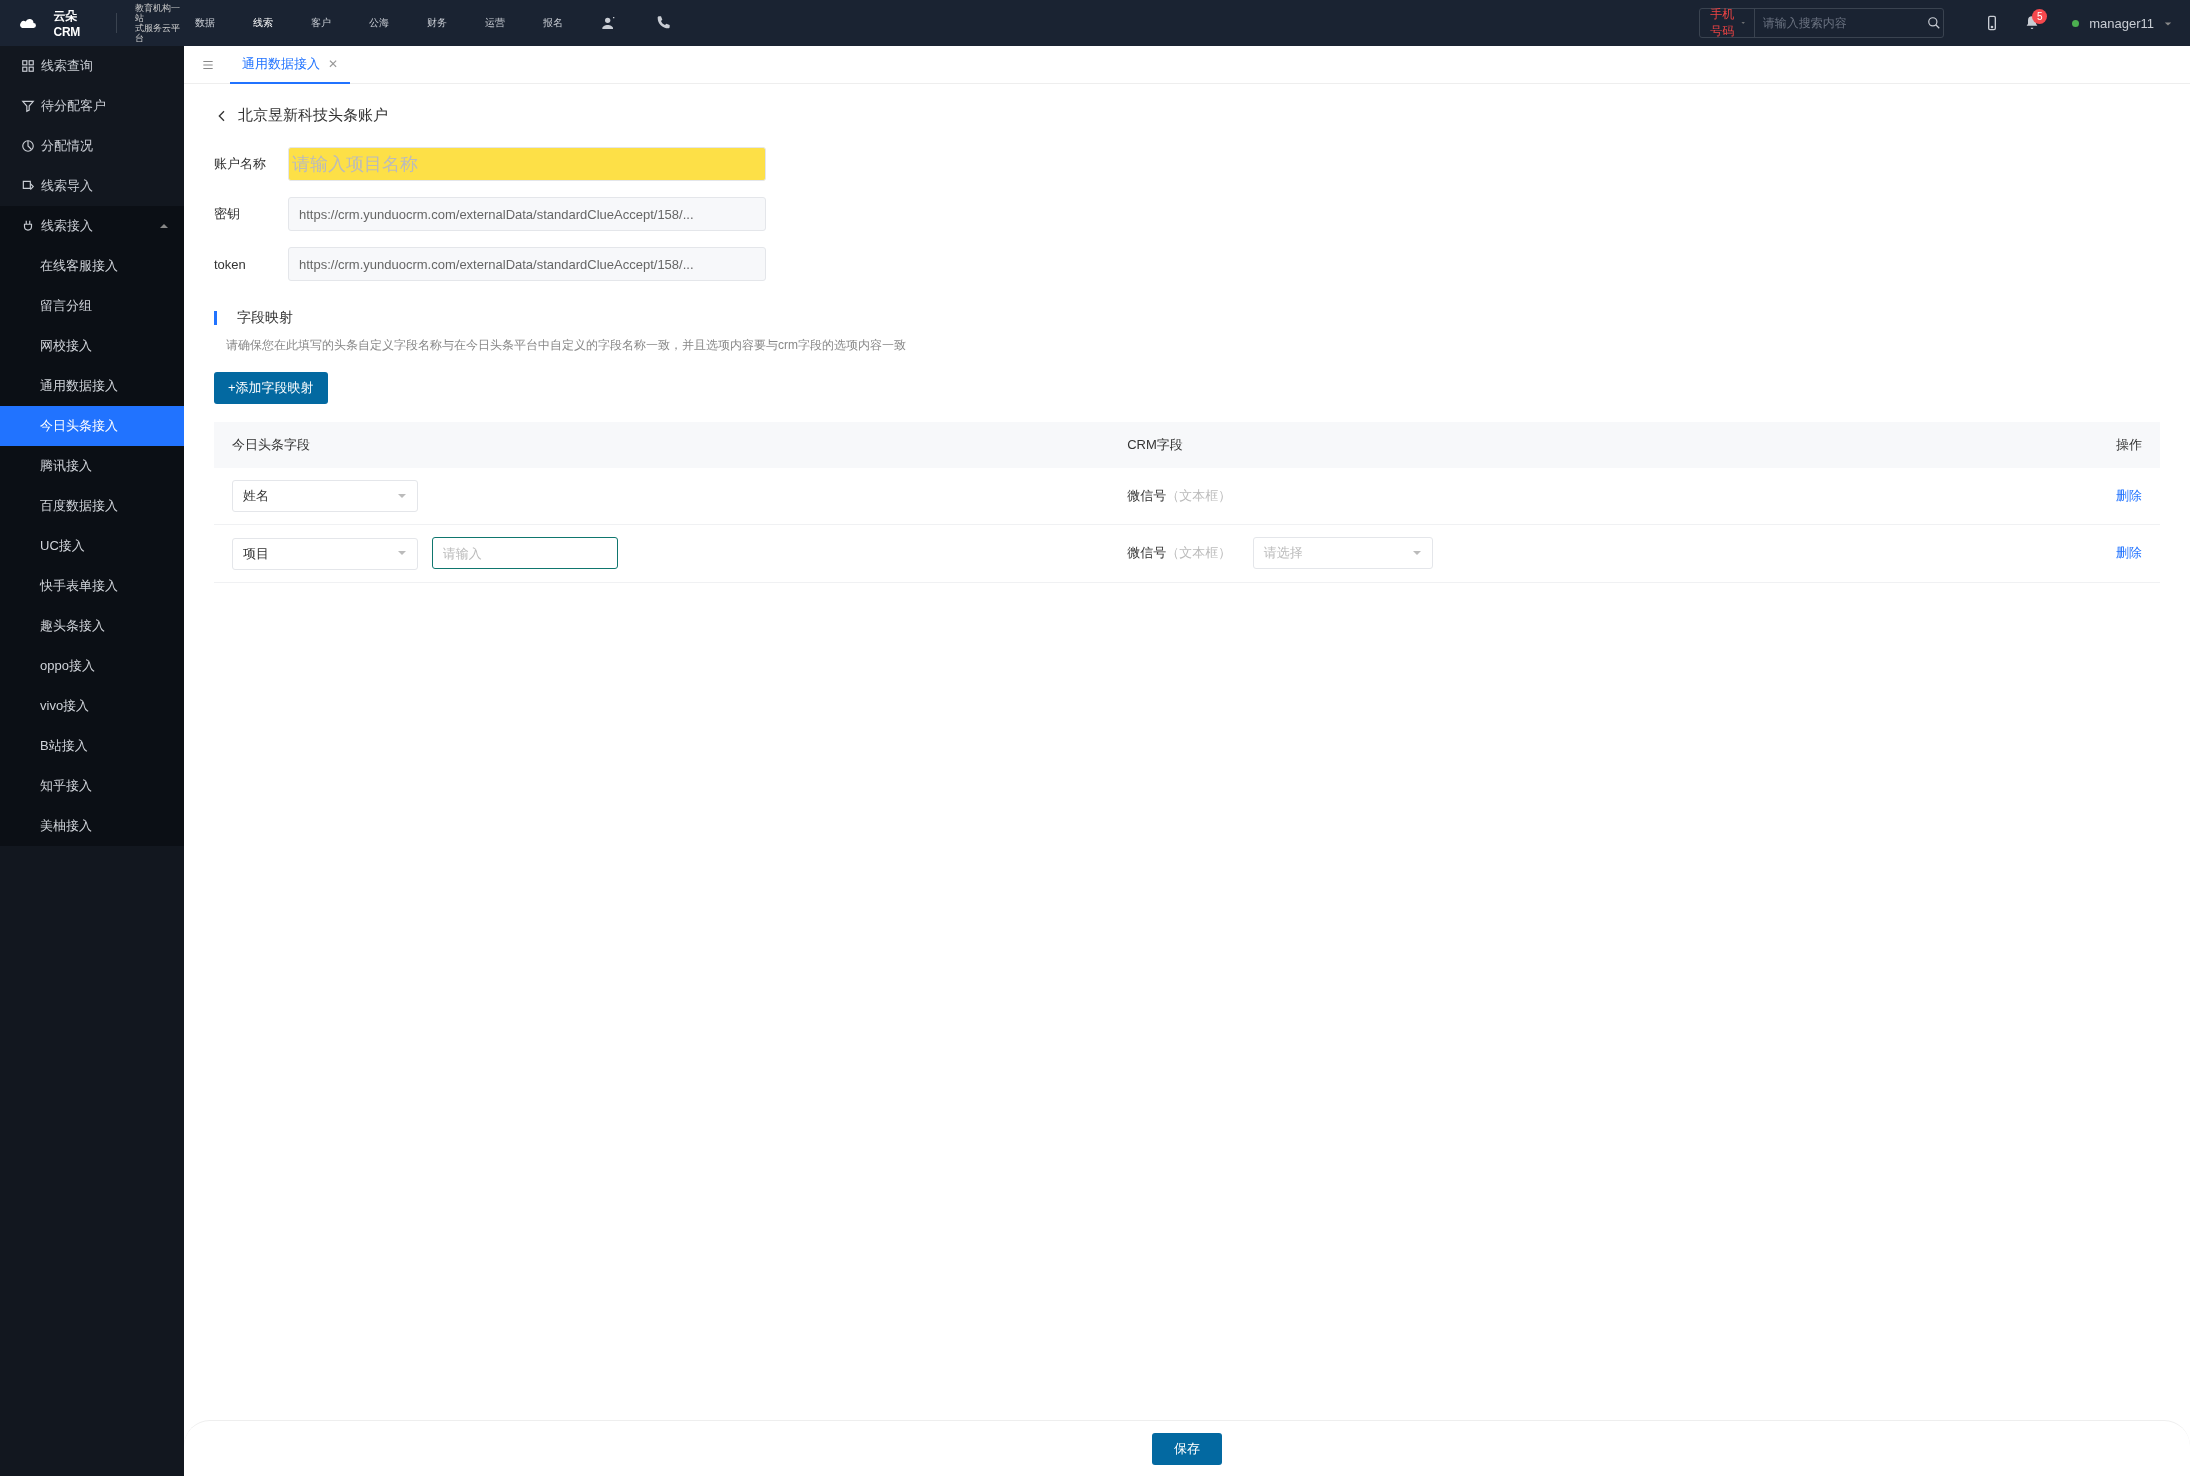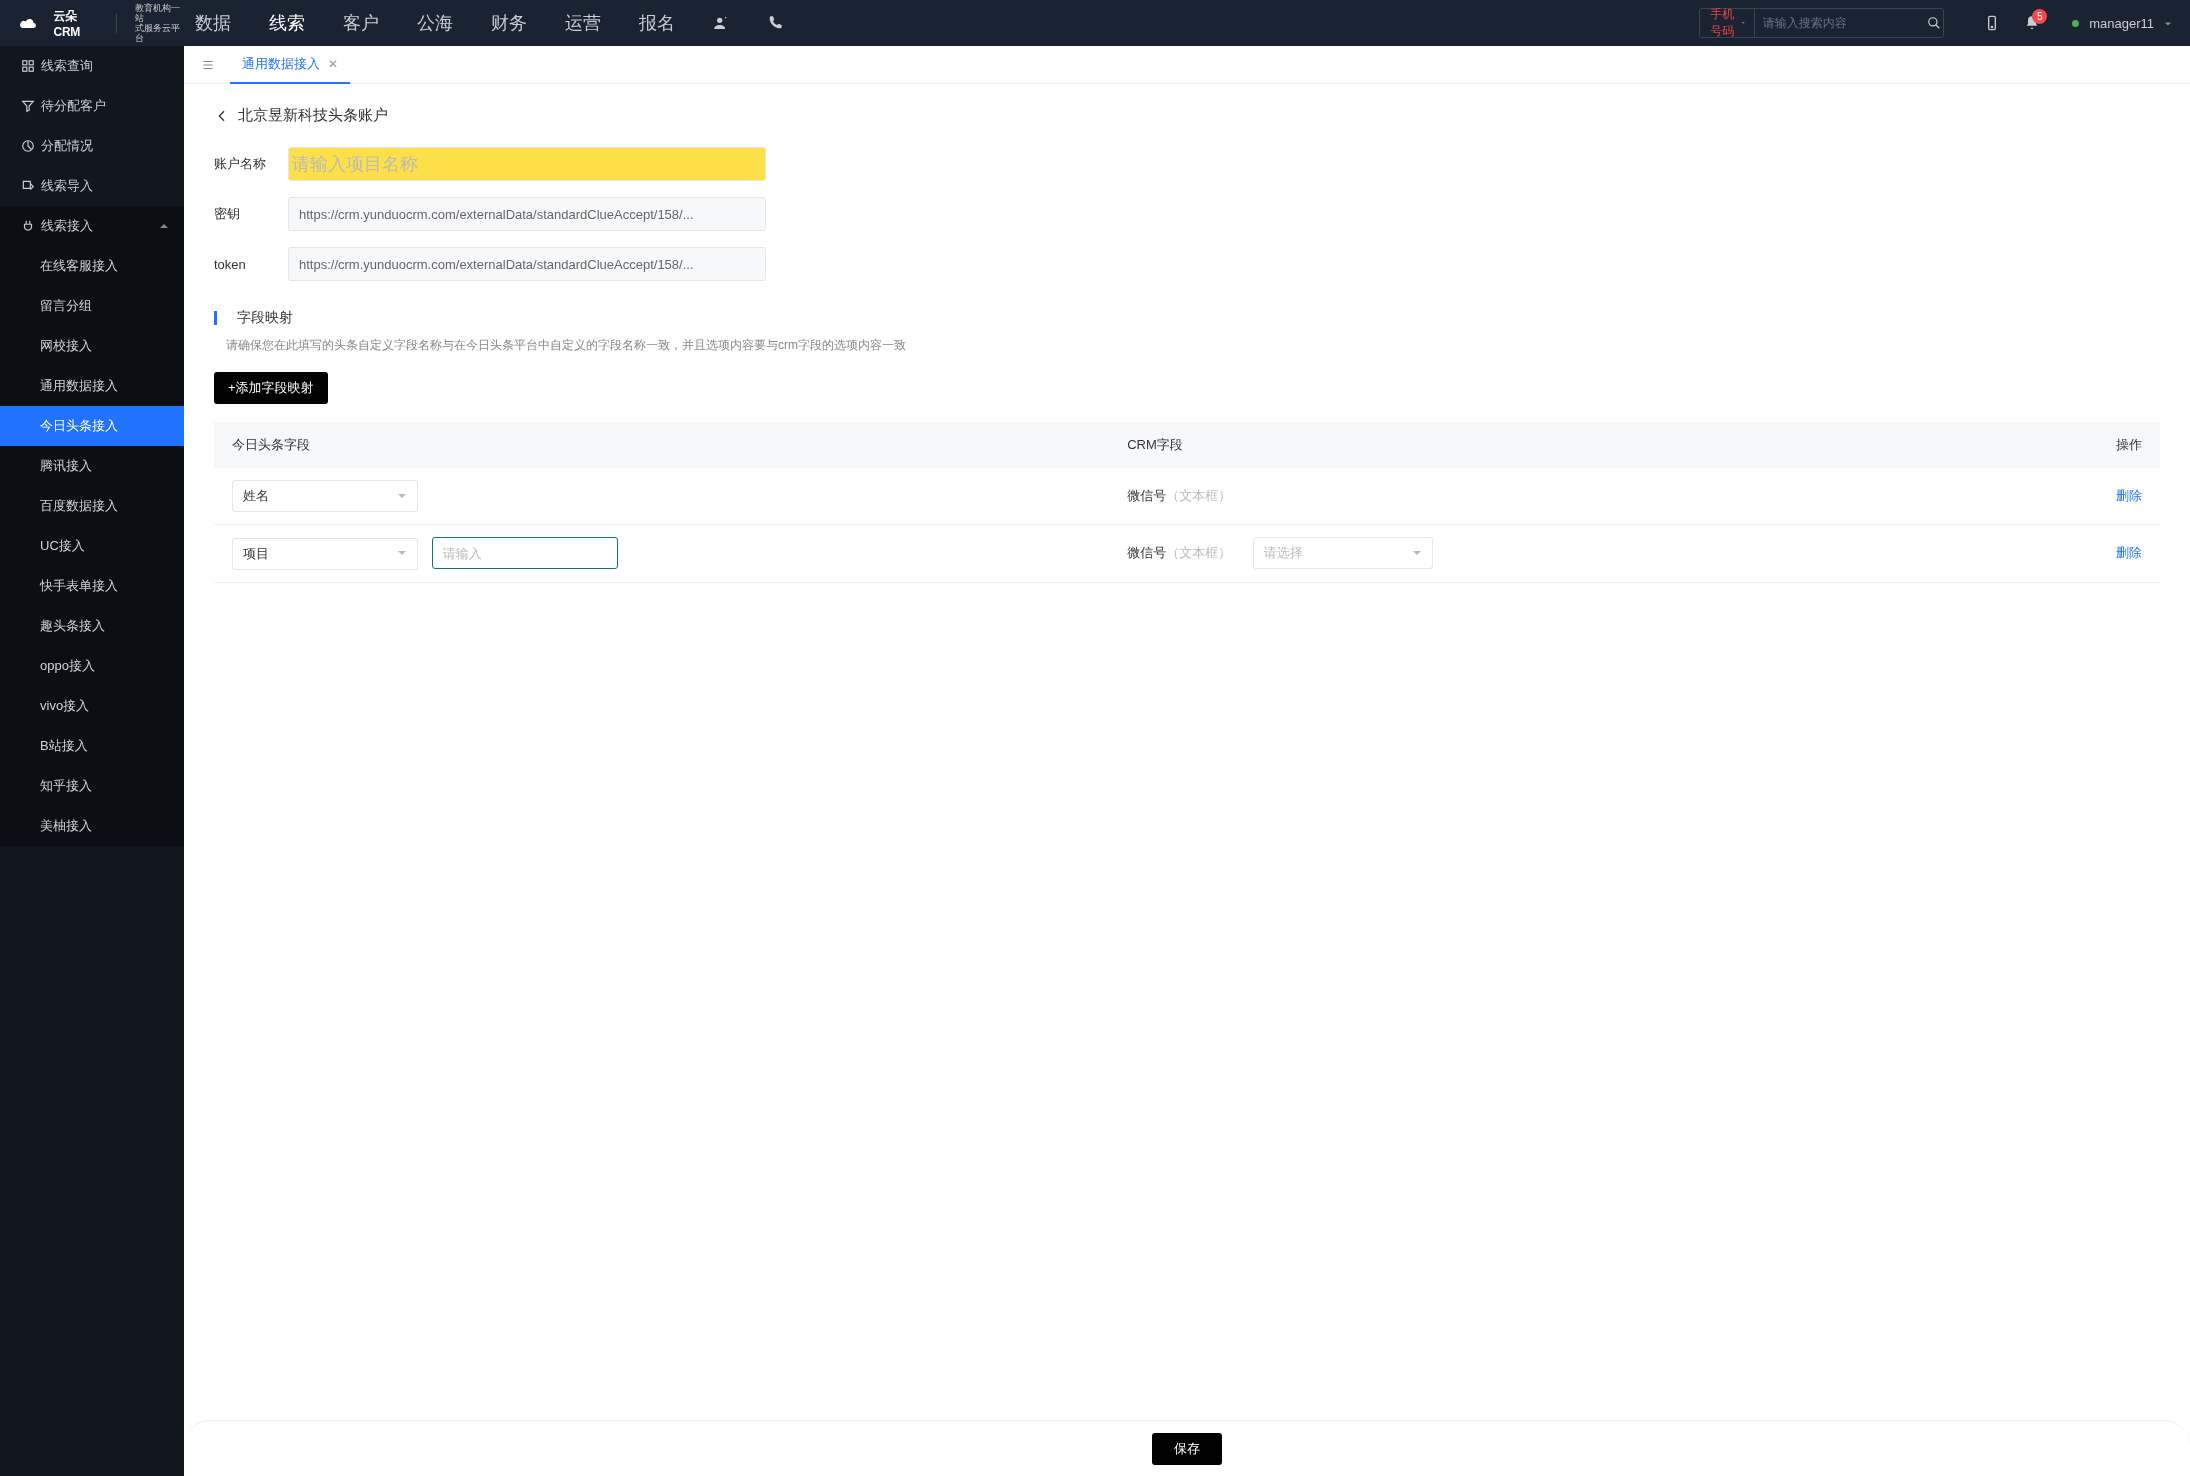--- a/index.html
+++ b/index.html
@@ -6,21 +6,21 @@
 body { font-family:-apple-system,BlinkMacSystemFont,"Segoe UI","PingFang SC","Microsoft YaHei",sans-serif; font-size:14px; color:#333; background:#fff; }
 
 
 .header { height:46px; background:#1a2332; display:flex; align-items:center; padding:0 18px; }
 .logo-wrap { display:flex; align-items:center; color:#fff; width:165px;gap:12px; }
 .logo-cloud { width:22px; height:16px; margin-right:4px; }
 .logo-main { font-size:12px; font-weight:700; letter-spacing:-.3px; }
 .logo-divider-v { height:20px; width:1px; background:#3a4350; margin:0 6px; }
 .logo-sub { font-size:9px; line-height:10px; color:#ccc; }
 .topnav { display:flex; align-items:center; gap:38px; margin-left:12px; }
-.topnav a { color:#c9cdd4; text-decoration:none; font-size:18px; cursor:pointer; }
+.topnav a { color:#c9cdd4; text-decoration:none; font-size:10px; cursor:pointer; }
 .topnav a.active { color:#fff; font-weight:500; }
 .topnav .hicon { color:#c9cdd4; display:flex; }
 .hdr-spacer { flex:1; }
 .search-bar { display:flex; align-items:center; border:1px solid #3a4350; border-radius:3px; height:30px; width:245px; margin-right:28px; }
 .search-sel { font-size:12px; color:#ef4444; padding:0 8px 0 10px; display:flex; align-items:center; gap:5px; height:100%; border-right:1px solid #3a4350; }
 .search-sel svg,.user-caret svg{width:8px;height:8px;fill:#888}
 .search-in { flex:1; background:transparent; border:none; outline:none; color:#fff; font-size:12px; padding:0 8px; }
 .search-in::placeholder { color:#6a7280; }
 .search-go { width:30px; height:100%; display:flex; align-items:center; justify-content:center; cursor:pointer; }
 .hicon-btn { width:40px; display:flex; justify-content:center; color:#c9cdd4; cursor:pointer; position:relative; }
@@ -54,21 +54,21 @@
 .form-row { display:flex; align-items:center; margin-bottom:16px; }
 .form-lbl { width:74px; font-size:13px; color:#333; }
 .form-ctl { width:478px; height:34px; border:1px solid #e4e6ea; background:#f7f8fa; border-radius:3px; padding:0 10px; font-size:13px; color:#666; overflow:hidden; text-overflow:ellipsis; white-space:nowrap; display:flex; align-items:center; }
 input.form-ctl-in { width:478px; height:34px; border:1px solid #e4e6ea; background:#fde047; border-radius:3px; padding:0 3px; font-size:18px; outline:none; }
 input.form-ctl-in::placeholder { color:#bbb; }
 
 .sect { margin-top:28px; }
 .sect-title { display:flex; align-items:center; gap:20px; font-size:14px; font-weight:500; margin-bottom:10px; }
 .sect-bar { width:3px; height:14px; background:#2173ff; }
 .sect-desc { font-size:12px; color:#888; margin-left:12px; margin-bottom:18px; }
-.btn-primary { background:#000000; color:#fff; border:none; border-radius:3px; height:32px; padding:0 14px; font-size:13px; cursor:pointer; }
+.btn-primary { background:#0369a1; color:#fff; border:none; border-radius:3px; height:32px; padding:0 14px; font-size:13px; cursor:pointer; }
 .btn-primary.save { padding:0 22px; }
 
 .tbl { width:100%; margin-top:18px; border-collapse:collapse; }
 .tbl th { text-align:left; font-size:13px; font-weight:500; color:#333; background:#f7f8fa; padding:14px 18px; }
 .tbl td { padding:12px 18px; border-bottom:1px solid #f0f1f3; font-size:13px; }
 .tbl th:nth-child(1){width:46%}
 .tbl th:nth-child(2){width:38%}
 .tbl th:nth-child(3){text-align:right;width:16%}
 .tbl td:nth-child(3){text-align:right}
 .sel-box { display:inline-flex; align-items:center; border:1px solid #e4e6ea; border-radius:3px; height:32px; padding:0 10px; font-size:13px; cursor:pointer; background:#fff; }

